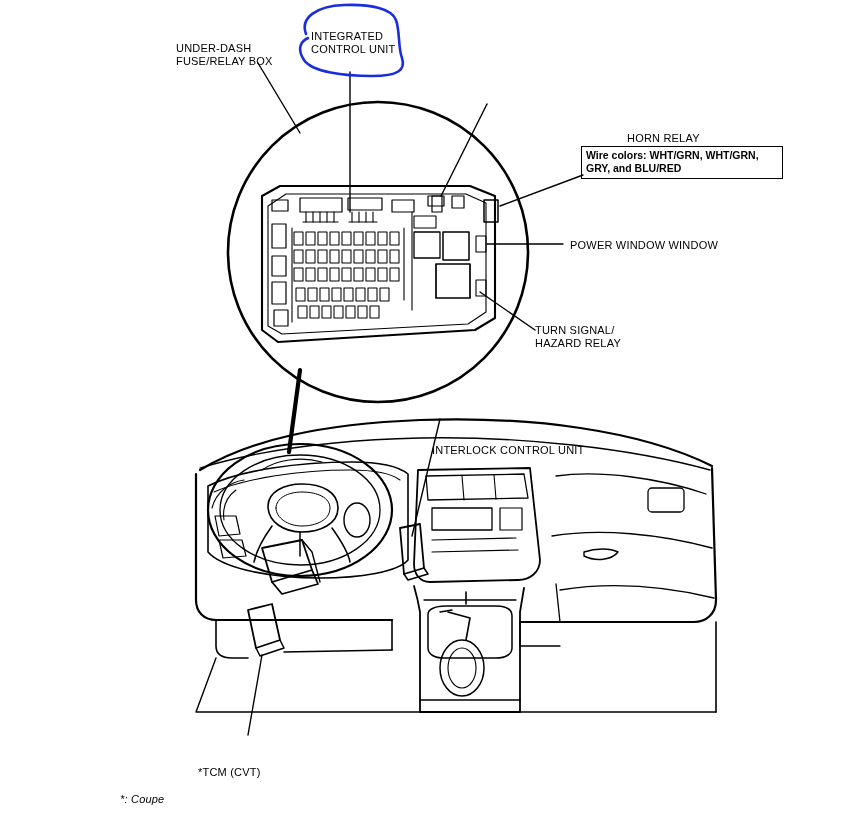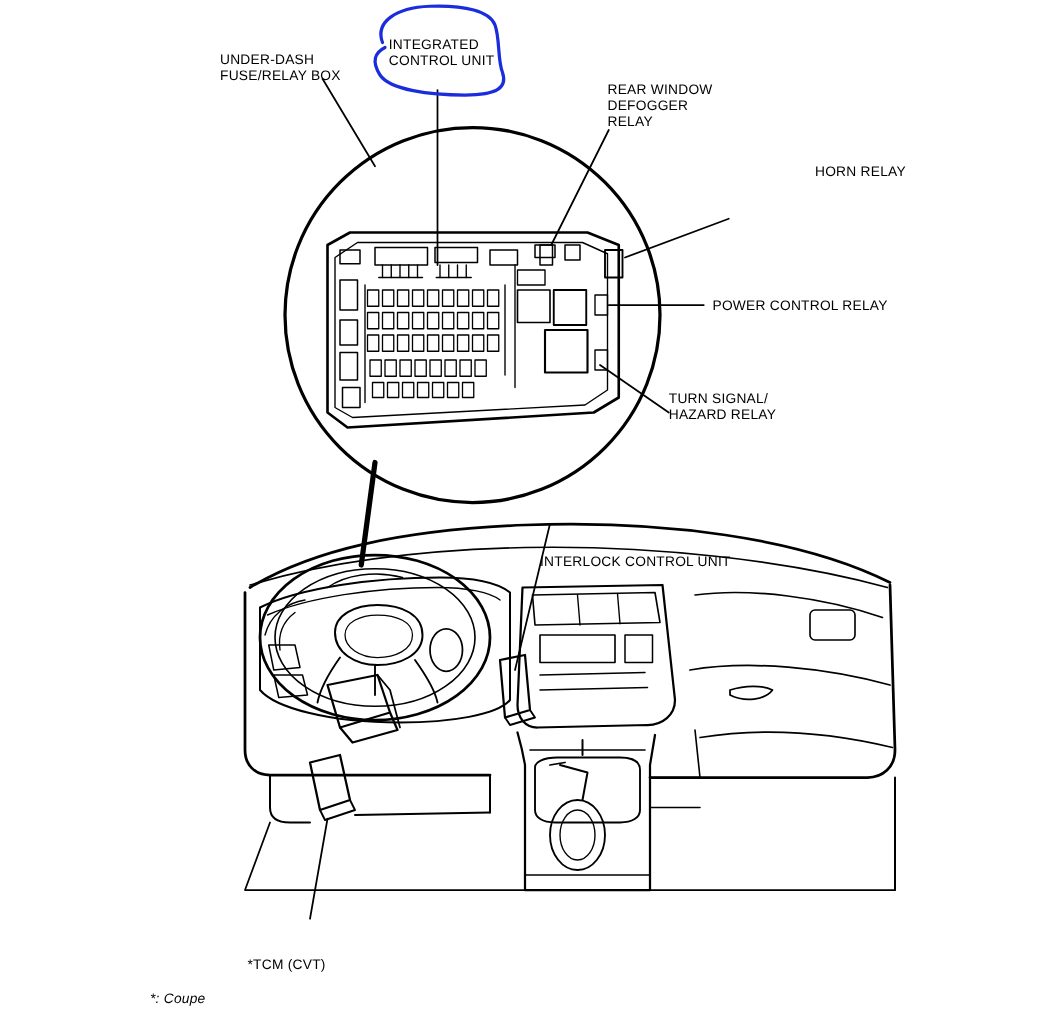--- a/index.html
+++ b/index.html
@@ -242,30 +242,29 @@
   <svg class="layer" viewBox="0 0 842 823">
     <path d="M306 34 C 300 18, 316 6, 344 5 C 372 4, 392 9, 396 20 C 400 31, 398 48, 402 58 C 406 70, 398 76, 372 76 C 344 76, 312 72, 304 60 C 297 49, 300 42, 308 38" fill="none" stroke="#1a2ddd" stroke-width="2.6" stroke-linecap="round" stroke-linejoin="round"></path>
   </svg>
 
   <div class="lbl" style="left:176px; top:42px;">UNDER-DASH
 FUSE/RELAY BOX</div>
 
   <div class="lbl" style="left:311px; top:30px;">INTEGRATED
 CONTROL UNIT</div>
 
-  <div class="lbl" style="left:486px; top:66px;">REAR WINDOW
-DEFOGGER
-RELAY</div>
-
-  <div class="lbl" style="left:608px; top:132px;padding-left:44px;">HORN RELAY</div>
-
-
-  <div class="lbl" style="left:570px; top:239px;">POWER CONTROL RELAY</div>
-
-  <div class="lbl" style="left:535px; top:313px;">TURN SIGNAL/
+
+  <div class="lbl" style="left:583px; top:132px;padding-left:44px;">HORN RELAY</div>
+
+  <div class="wire-box" style="left:581px; top:146px; width:192px;">Wire colors: WHT/GRN, WHT/GRN,
+GRY, and BLU/RED</div>
+
+  <div class="lbl" style="left:570px; top:239px;">POWER WINDOW WINDOW</div>
+
+  <div class="lbl" style="left:535px; top:324px;">TURN SIGNAL/
 HAZARD RELAY</div>
 
   <div class="lbl" style="left:432px; top:396px;margin-top:48px;">INTERLOCK CONTROL UNIT</div>
 
   <div class="lbl" style="left:198px; top:766px;">*TCM (CVT)</div>
 
   <div class="lbl footnote" style="left:120px; top:793px;">*: Coupe</div>
 
 </div>
 

